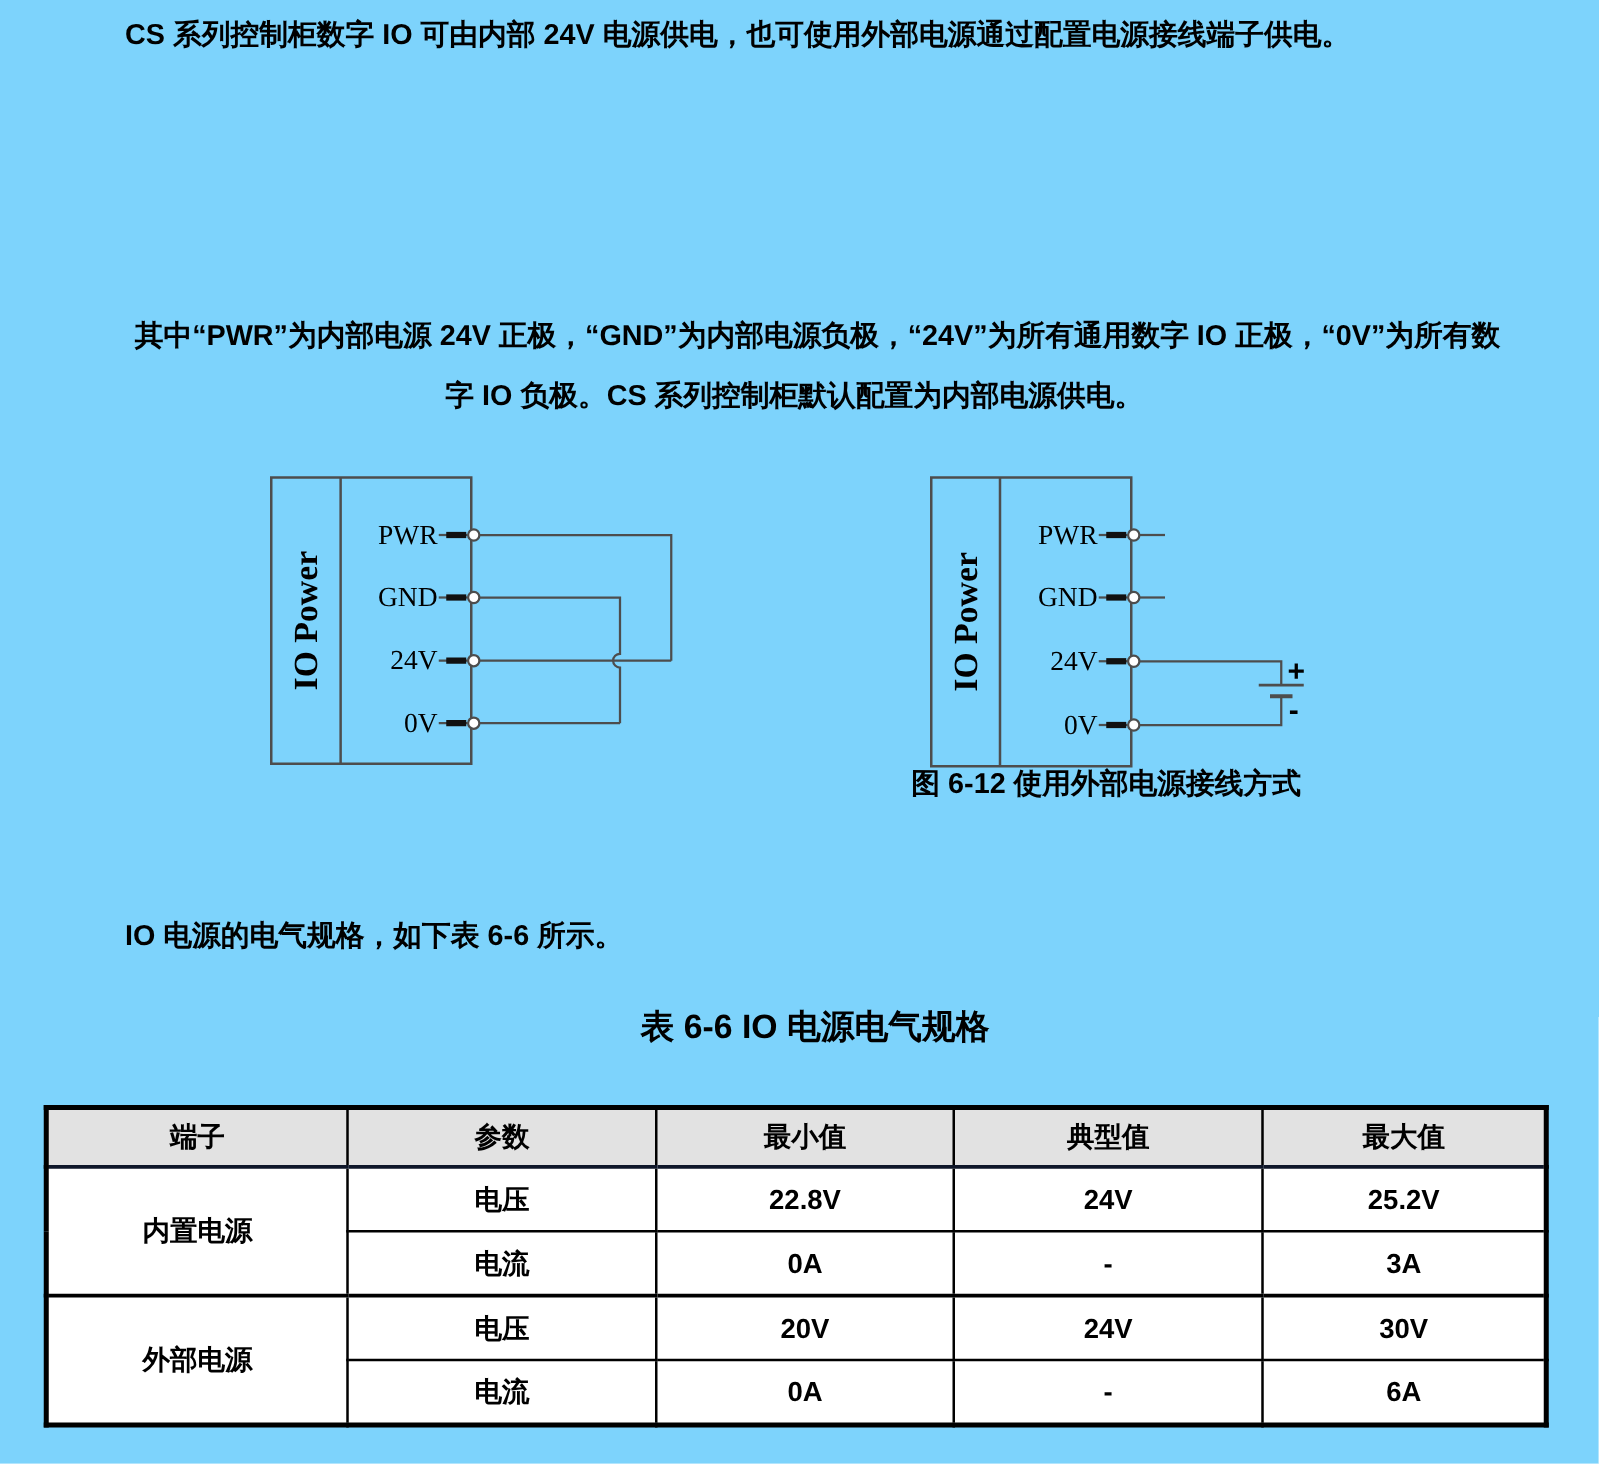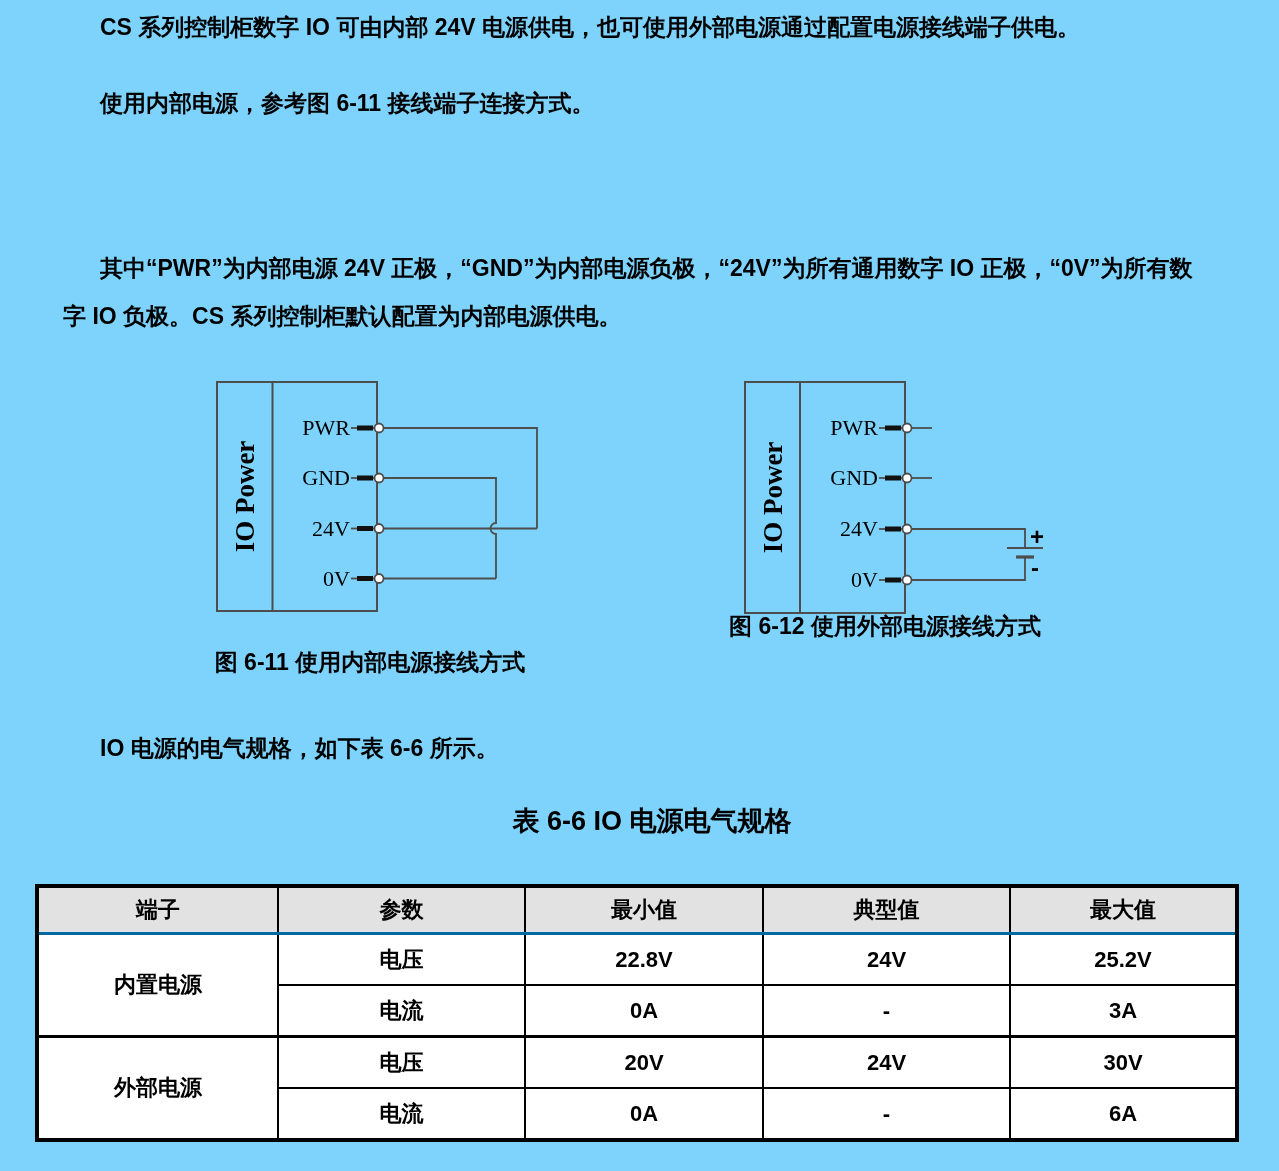--- a/index.html
+++ b/index.html
@@ -13,32 +13,31 @@
   .tbl-title{position:absolute;left:452px;top:803px;width:400px;text-align:center;
         font-size:27px;font-weight:700;color:#000;}
   .figsvg{position:absolute;}
   svg text.term{font-family:"Liberation Serif",serif;font-size:22px;font-weight:400;fill:#000;}
   svg text.blocklabel{font-family:"Liberation Serif",serif;font-size:27px;font-weight:700;fill:#000;}
   svg text.pol{font-family:"Liberation Sans",sans-serif;font-size:24px;font-weight:700;fill:#000;}
   .spec{position:absolute;left:35px;top:884px;width:1200px;border-collapse:collapse;
         table-layout:fixed;font-size:22px;font-weight:700;text-align:center;color:#000;
         border:4px solid #000;}
   .spec th,.spec td{border:2px solid #000;padding:0;vertical-align:middle;}
-  .spec thead th{background:#e2e2e2;height:44px;border-bottom:3px solid #0369a1;}
+  .spec thead th{background:#e2e2e2;height:44px;border-bottom:3px solid #0f172a;}
   .spec tbody td{height:49px;background:#fff;}
   .spec tr.group-start td{border-top:3px solid #000;}
 </style>
 </head>
 <body>
 
 <div class="page">
 
   <div class="para" style="top:4px;">CS 系列控制柜数字 IO 可由内部 24V 电源供电，也可使用外部电源通过配置电源接线端子供电。</div>
-  <div class="para" style="top:80px;">使用内部电源，参考图 6-11 接线端子连接方式。</div>
-  <div class="para para-multi" style="top:244px;">其中“PWR”为内部电源 24V 正极，“GND”为内部电源负极，“24V”为所有通用数字 IO 正极，“0V”为所有数字 IO 负极。CS 系列控制柜默认配置为内部电源供电。</div>
+  <div class="para para-multi" style="top:244px;text-align:center;">其中“PWR”为内部电源 24V 正极，“GND”为内部电源负极，“24V”为所有通用数字 IO 正极，“0V”为所有数字 IO 负极。CS 系列控制柜默认配置为内部电源供电。</div>
   <div class="para" style="top:725px;">IO 电源的电气规格，如下表 6-6 所示。</div>
 
   <svg class="figsvg" style="left:180px;top:375px;" width="400" height="250" viewBox="0 0 400 250">
     <rect x="37" y="7" width="160" height="229" fill="none" stroke="#4d4d4d" stroke-width="2"></rect>
     <line x1="92.5" y1="7" x2="92.5" y2="236" stroke="#4d4d4d" stroke-width="2"></line>
     <text class="blocklabel" transform="translate(64.5,121.5) rotate(-90)" text-anchor="middle" dominant-baseline="central">IO Power</text>
 
     <text class="term" x="170" y="60" text-anchor="end">PWR</text>
     <text class="term" x="170" y="110" text-anchor="end">GND</text>
     <text class="term" x="170" y="160.5" text-anchor="end">24V</text>
@@ -108,21 +107,20 @@
     <g fill="none" stroke="#4d4d4d" stroke-width="1.8">
       <path d="M 211.5 154 H 325 V 173"></path>
       <path d="M 325 182 V 205 H 211.5"></path>
     </g>
     <line x1="307" y1="173" x2="343" y2="173" stroke="#4d4d4d" stroke-width="2.2"></line>
     <line x1="316" y1="182" x2="334" y2="182" stroke="#4d4d4d" stroke-width="3.2"></line>
     <text class="pol" x="330" y="170">+</text>
     <text class="pol" x="331" y="201">-</text>
   </svg>
 
-  <div class="fig-caption" style="left:160px;top:647px;">图 6-11  使用内部电源接线方式</div>
   <div class="fig-caption" style="left:675px;top:611px;">图 6-12  使用外部电源接线方式</div>
 
   <div class="tbl-title">表 6-6 IO 电源电气规格</div>
 
   <table class="spec">
     <colgroup>
       <col style="width:241px">
         <col style="width:247px">
         <col style="width:238px">
       <col style="width:247px">

